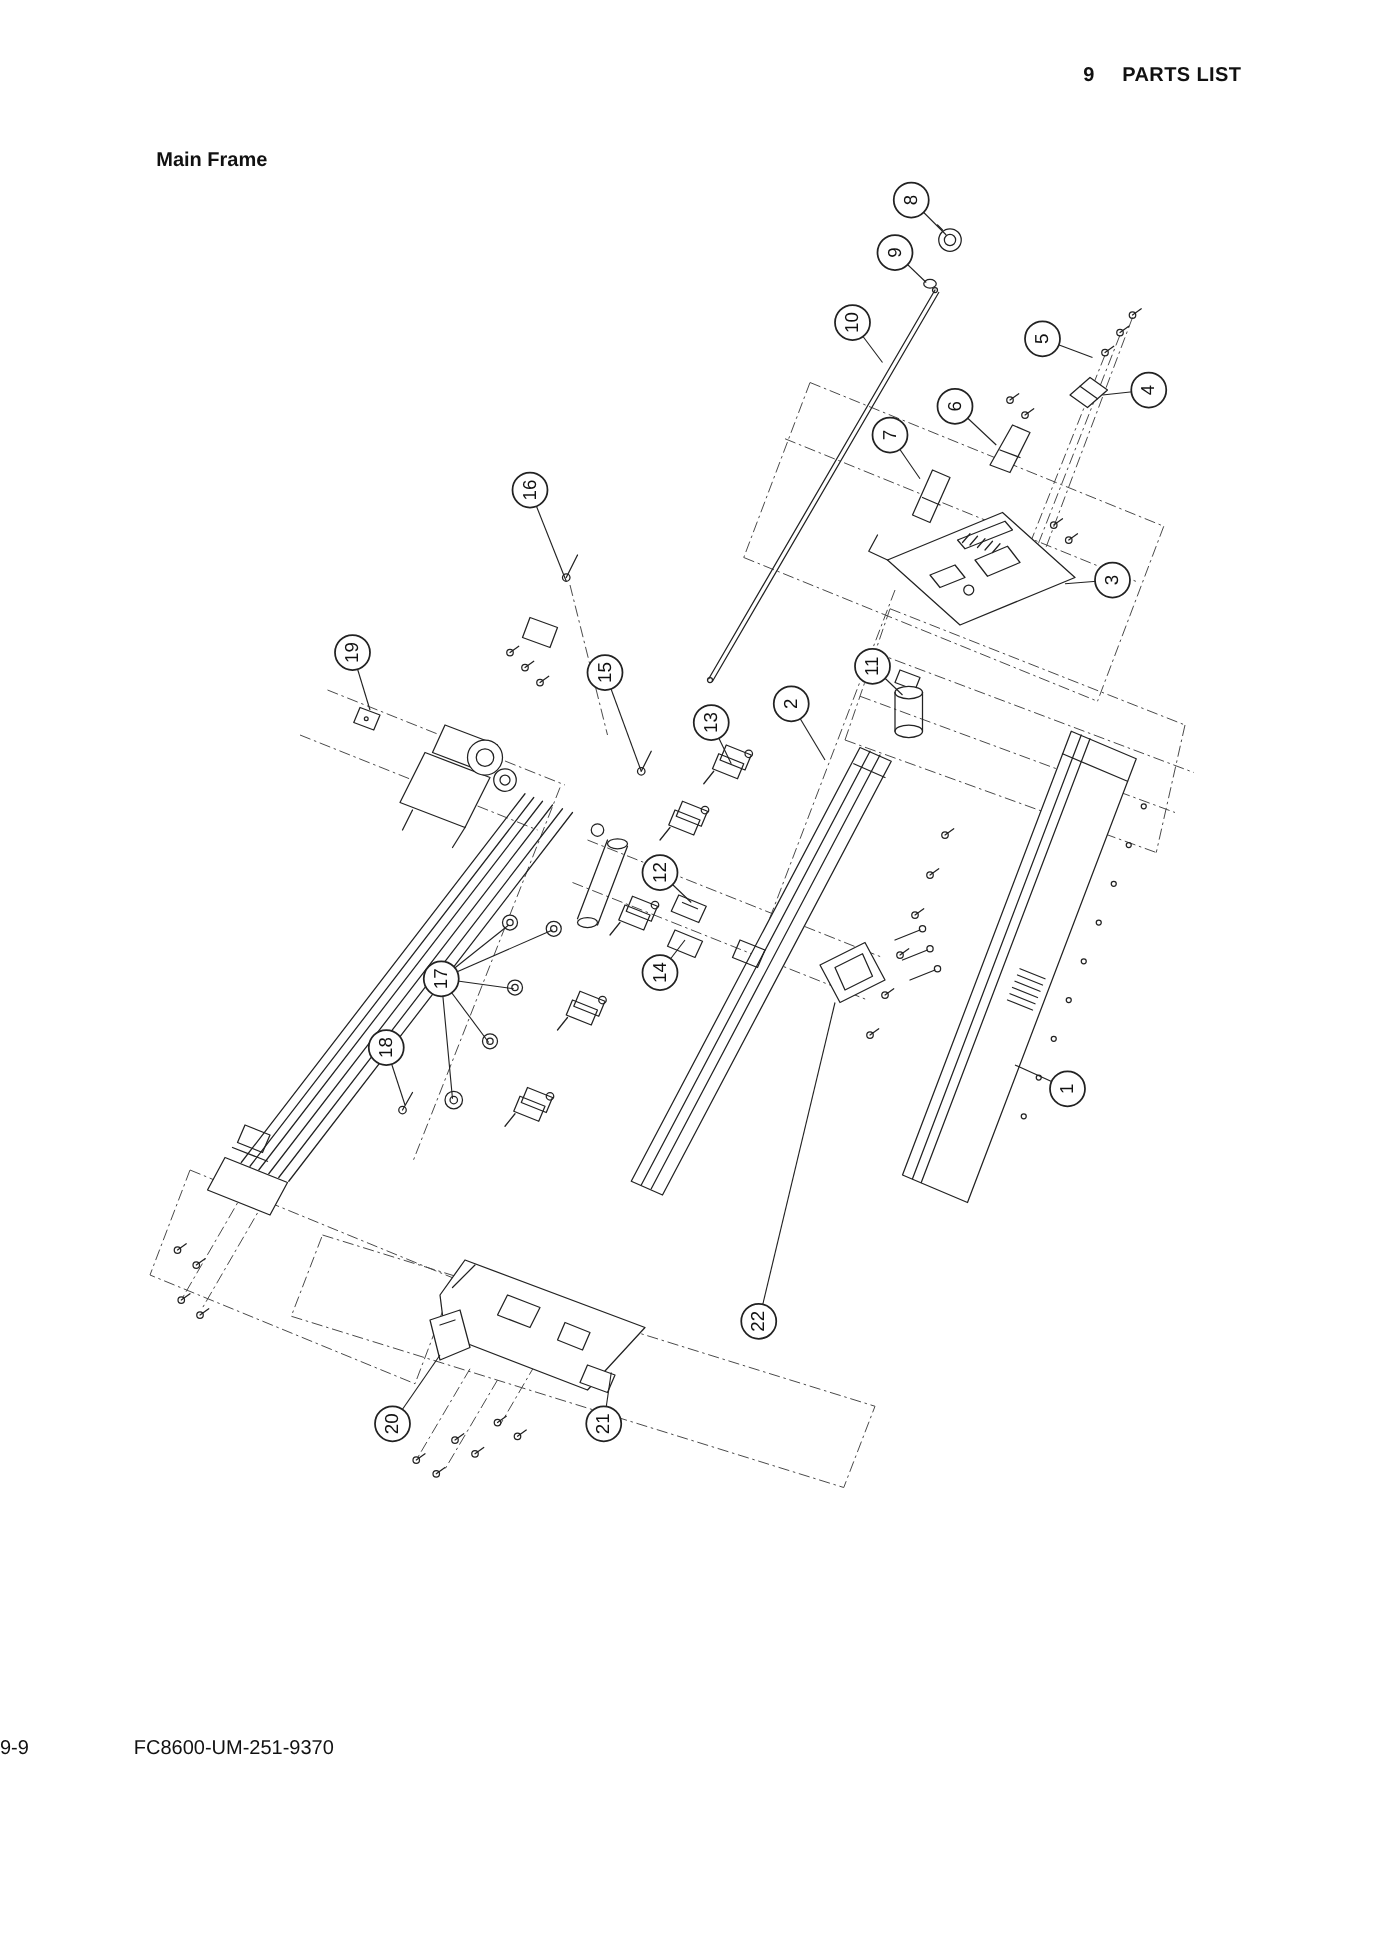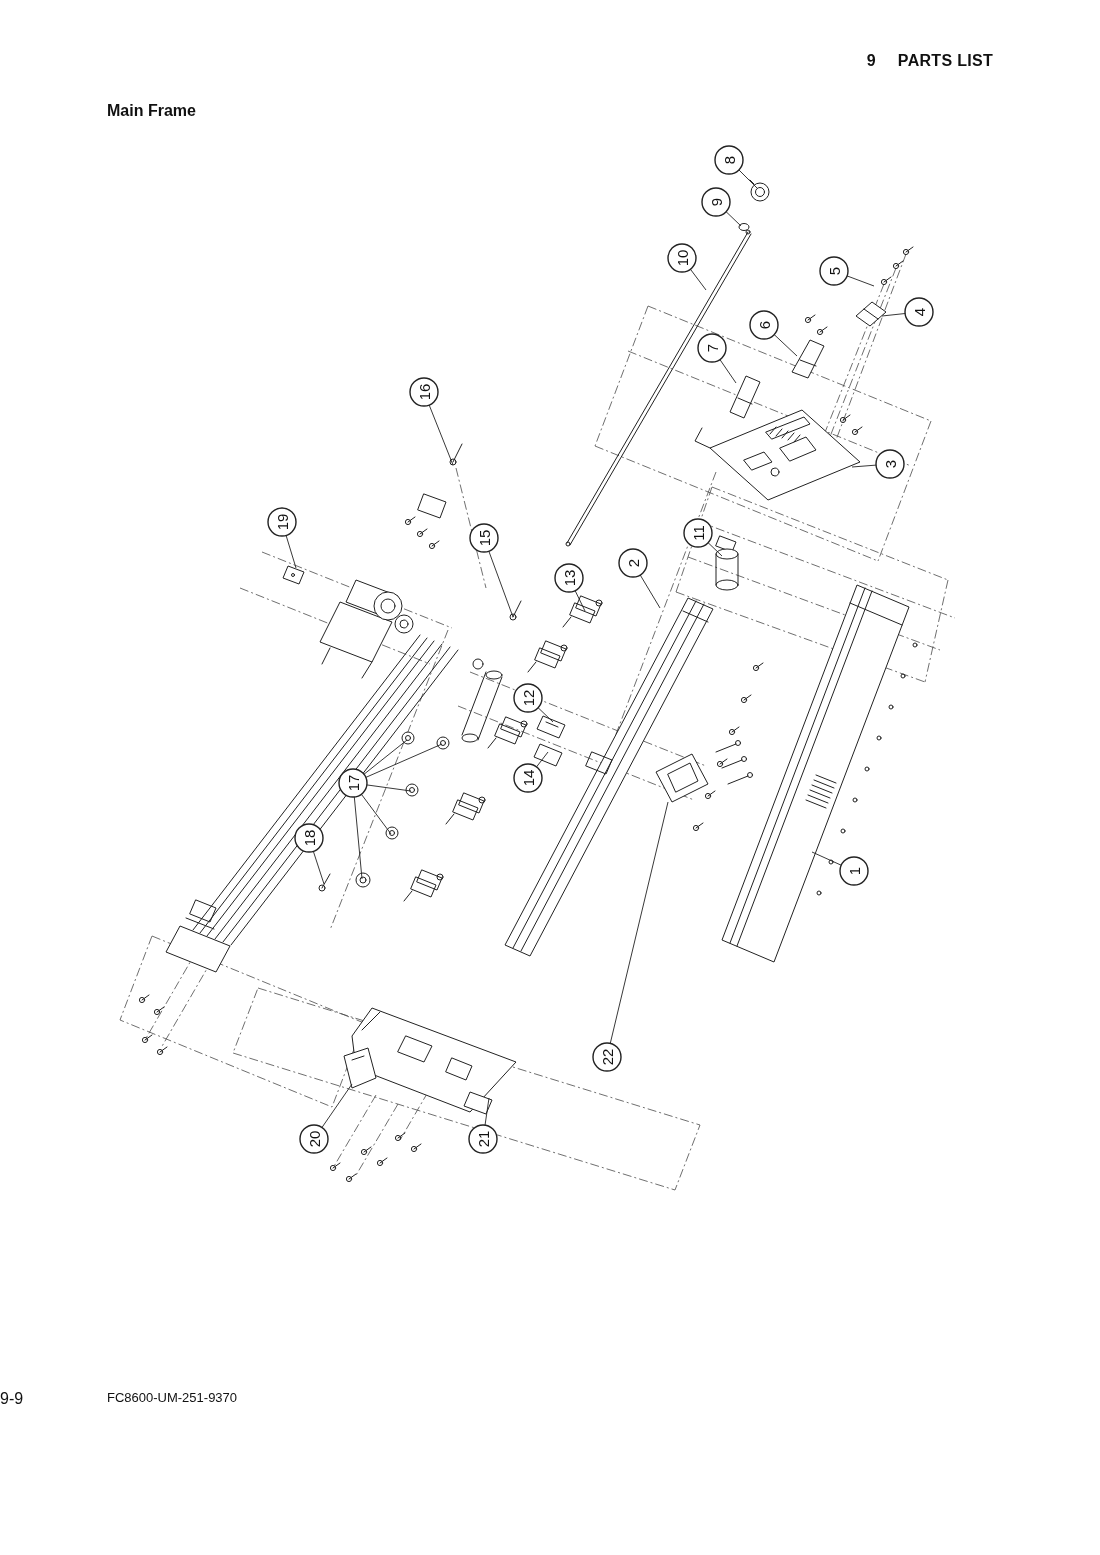--- a/index.html
+++ b/index.html
@@ -1,21 +1,21 @@
 <!DOCTYPE html>
 <html><head>
 <meta charset="utf-8">
 <style>
   html,body{margin:0;padding:0;background:#fff;}
   .page{position:relative;width:1100px;height:1555px;background:#fff;overflow:hidden;
         font-family:"Liberation Sans",sans-serif;color:#111;}
   .header{position:absolute;top:52px;right:107px;display:flex;gap:22px;
           font-size:16px;font-weight:bold;letter-spacing:.3px;}
-  .fig-title{position:absolute;top:102px;left:107px;margin:0;font-size:16px;font-weight:bold;}
-  .footer-doc{position:absolute;top:1390px;left:107px;font-size:13px;}
+  .fig-title{position:absolute;top:102px;left:107px;margin:18px;font-size:16px;font-weight:bold;}
+  .footer-doc{position:absolute;top:1390px;left:107px;font-size:16px;}
   .footer-page{position:absolute;top:1390px;left:0;right:0;text-align:left;font-size:16px;}
   svg#diagram{position:absolute;top:0;left:0;}
   
   .p  {fill:none;stroke:#222;stroke-width:1;stroke-linejoin:round;stroke-linecap:round;}
   .pf {fill:#fff;stroke:#222;stroke-width:1;stroke-linejoin:round;}
   .dd {fill:none;stroke:#4a4a4a;stroke-width:.8;stroke-dasharray:9 3 2 3;}
   .leader{stroke:#222;stroke-width:.9;}
   .balloon{fill:#fff;stroke:#222;stroke-width:1.4;}
   .balloon-num{font-family:"Liberation Sans",sans-serif;font-size:15px;fill:#111;
                text-anchor:middle;dominant-baseline:central;}

